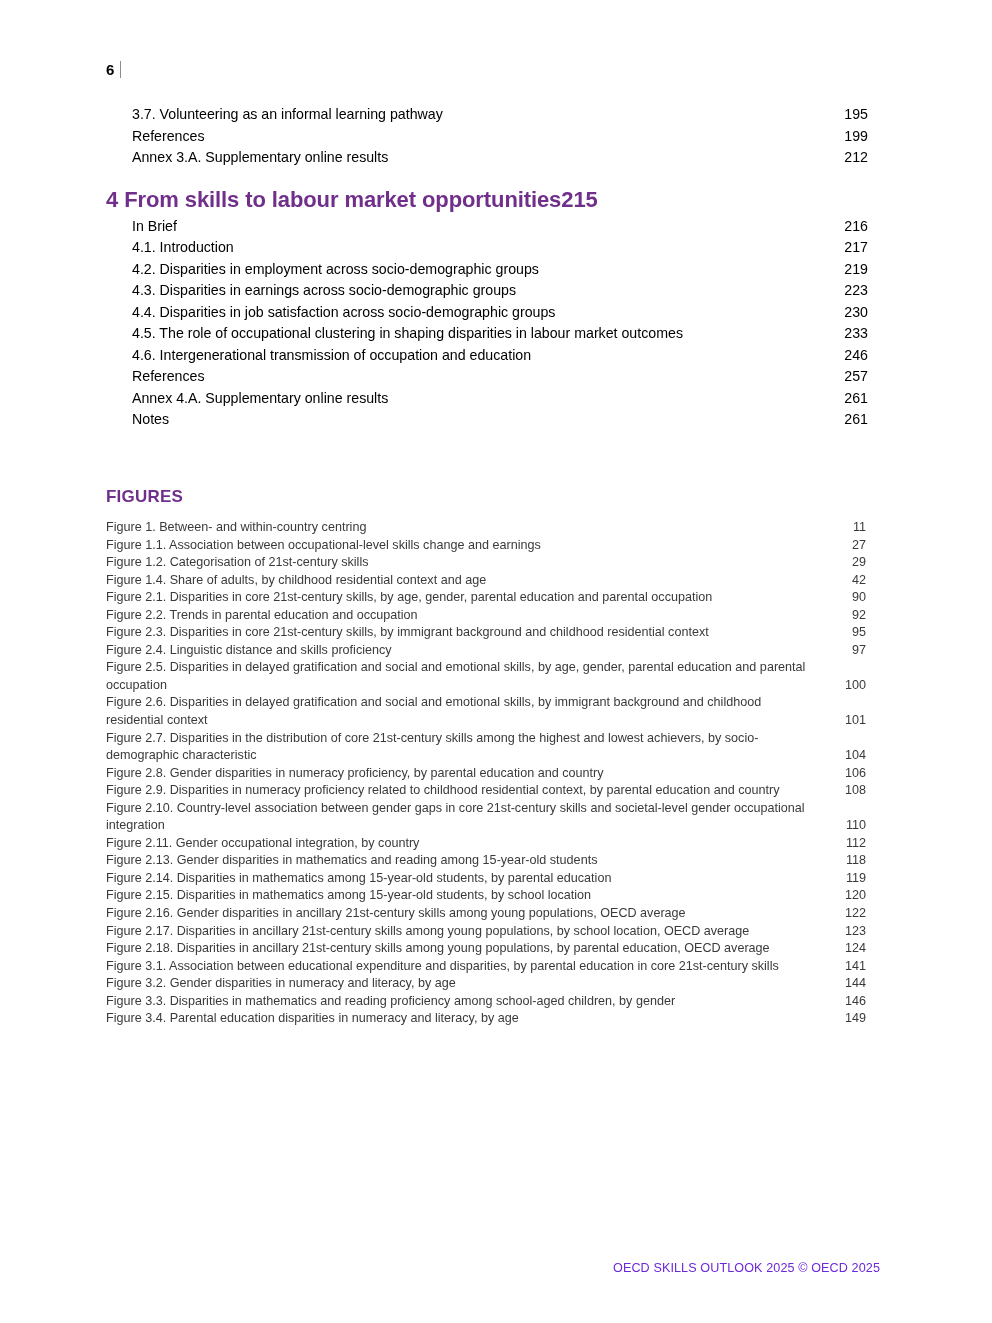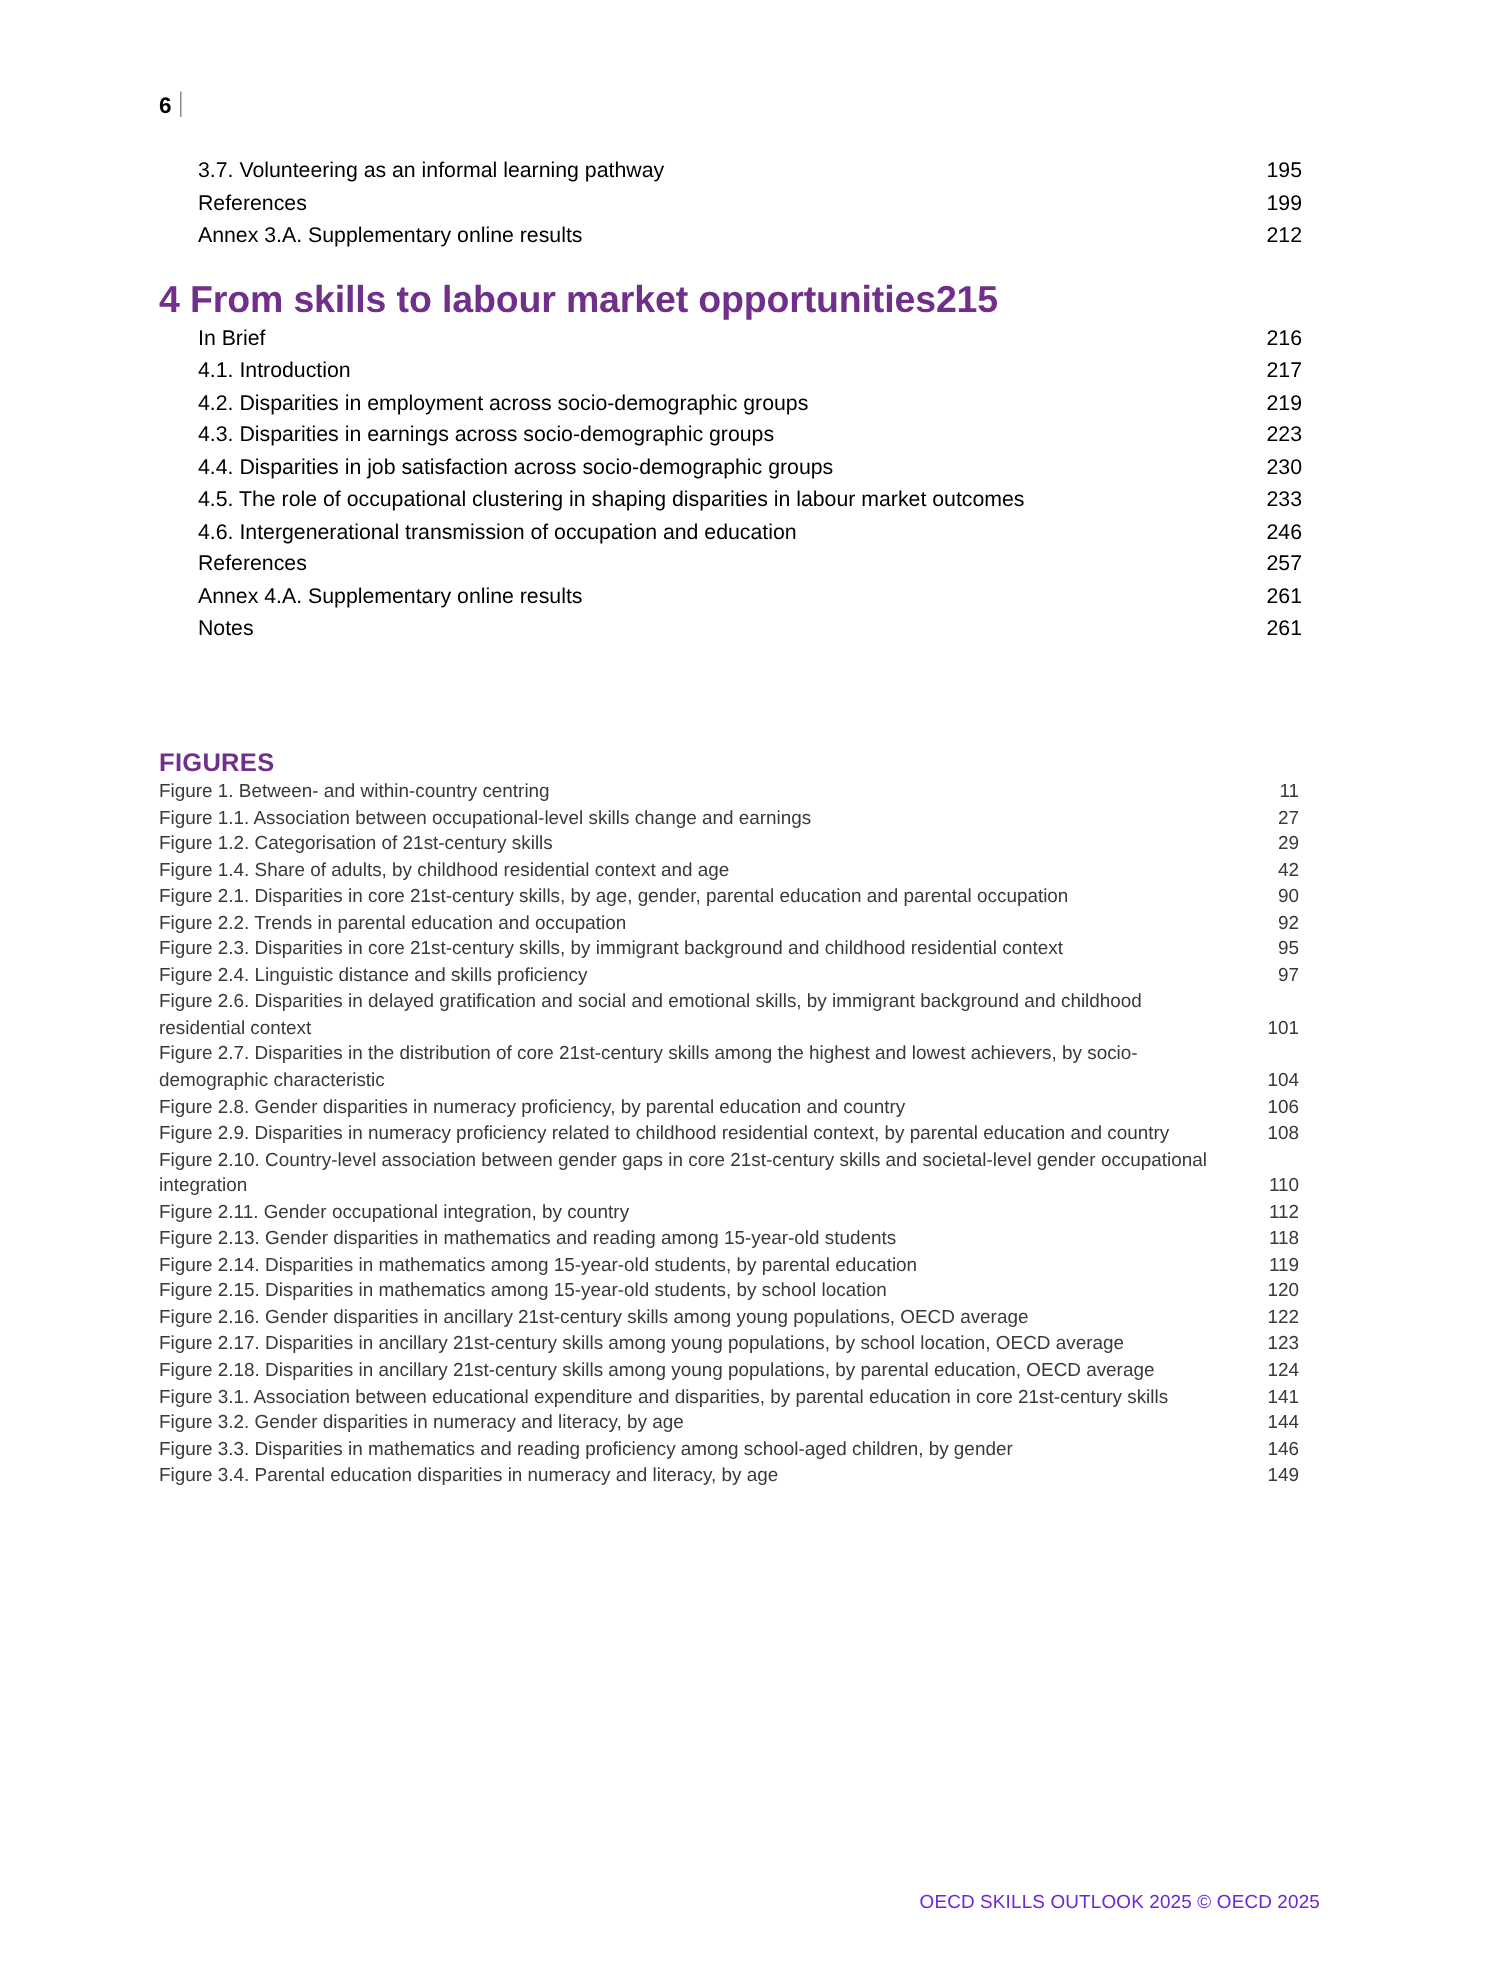--- a/index.html
+++ b/index.html
@@ -77,21 +77,21 @@
     flex: 0 0 auto;
     text-align: right;
     min-width: 34px;
   }
 
   .chapter-row {
     display: flex;
     align-items: flex-end;
     width: 100%;
     color: #702f8a;
-    font-size: 25px;
+    font-size: 22px;
     line-height: 26px;
     font-weight: bold;
     margin-top: 18px;
     margin-bottom: 3px;
     font-stretch: condensed;
     letter-spacing: -0.1px;
   }
   .chapter-row .toc-label {
     padding-left: 0;
     white-space: nowrap;
@@ -102,21 +102,20 @@
 
   
   .figures-heading {
     position: absolute;
     left: 106px;
     top: 487px;
     color: #702f8a;
     font-size: 17px;
     font-weight: bold;
     letter-spacing: 0.2px;
-    margin-top: 12px;
   }
 
   .figures-list {
     position: absolute;
     left: 106px;
     top: 519px;
     width: 760px;
   }
 
   .fig-row {
@@ -277,20 +276,24 @@
       </div>
       <div class="fig-row single">
         <span class="fig-text">Figure 2.3. Disparities in core 21st-century skills, by immigrant background and childhood residential context</span>
         <span class="fig-page">95</span>
       </div>
       <div class="fig-row single">
         <span class="fig-text">Figure 2.4. Linguistic distance and skills proficiency</span>
         <span class="fig-page">97</span>
       </div>
       <div class="fig-row wrap">
+        <span class="fig-text">Figure 2.5. Disparities in delayed gratification and social and emotional skills, by age, gender, parental education and parental occupation</span>
+        <span class="fig-page">100</span>
+      </div>
+      <div class="fig-row wrap">
         <span class="fig-text">Figure 2.6. Disparities in delayed gratification and social and emotional skills, by immigrant background and childhood residential context</span>
         <span class="fig-page">101</span>
       </div>
       <div class="fig-row wrap">
         <span class="fig-text">Figure 2.7. Disparities in the distribution of core 21st-century skills among the highest and lowest achievers, by socio-demographic characteristic</span>
         <span class="fig-page">104</span>
       </div>
       <div class="fig-row single">
         <span class="fig-text">Figure 2.8. Gender disparities in numeracy proficiency, by parental education and country</span>
         <span class="fig-page">106</span>

